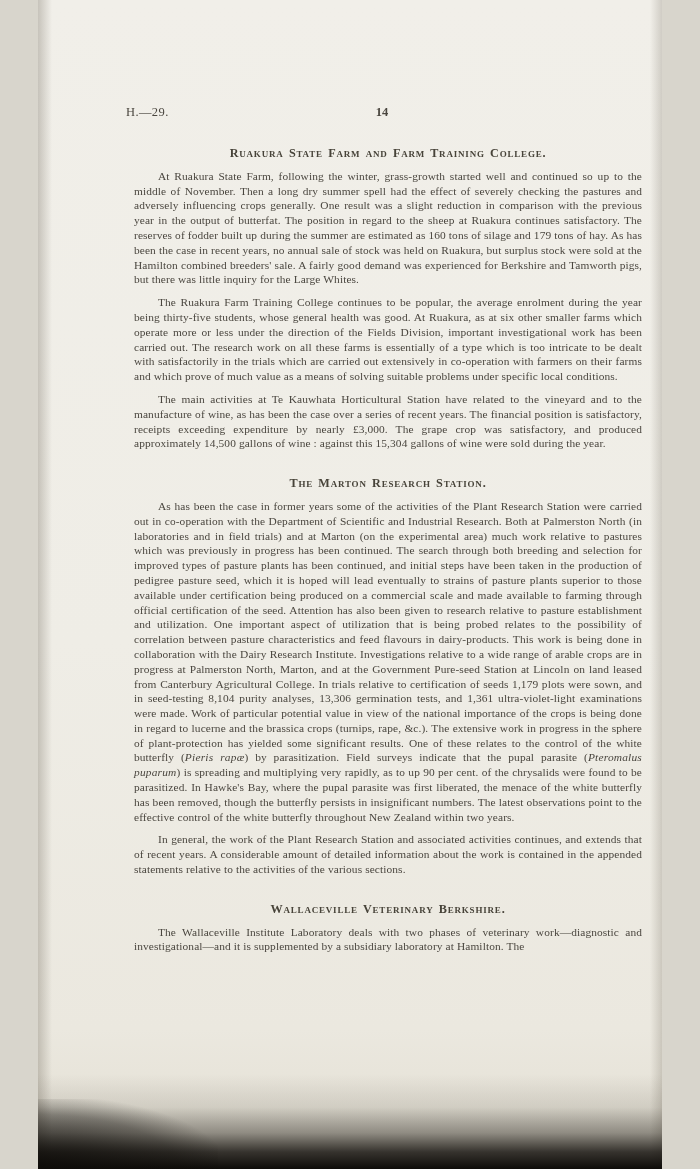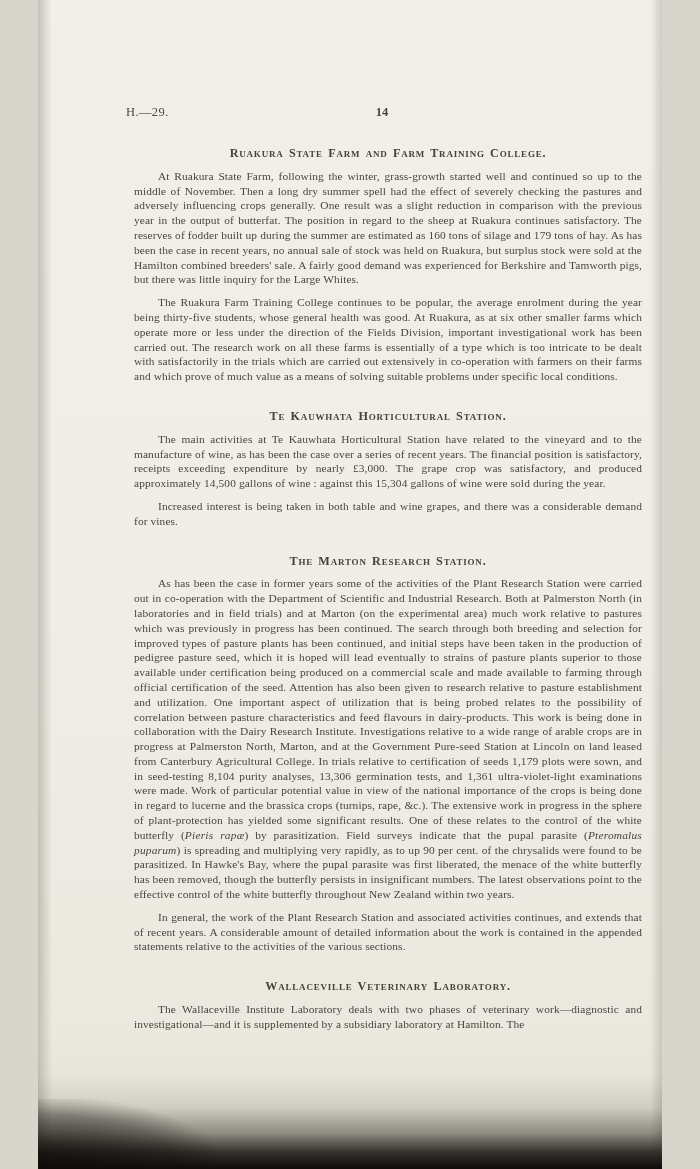--- a/index.html
+++ b/index.html
@@ -81,29 +81,27 @@
 
     <div class="pagehead">
       <span class="left-id">H.—29.</span>
       <span class="page-num">14</span>
     </div>
 
     <h3 class="sec-heading">Ruakura State Farm and Farm Training College.</h3>
     <p class="para"><span>At Ruakura State Farm, following the winter, grass-growth started well and continued so up to the middle of November.  Then a long dry summer spell had the effect of severely checking the pastures and adversely influencing crops generally.  One result was a slight reduction in comparison with the previous year in the output of butterfat.  The position in regard to the sheep at Ruakura continues satisfactory.  The reserves of fodder built up during the summer are estimated as 160 tons of silage and 179 tons of hay.  As has been the case in recent years, no annual sale of stock was held on Ruakura, but surplus stock were sold at the Hamilton combined breeders' sale.  A fairly good demand was experienced for Berkshire and Tamworth pigs, but there was little inquiry for the Large Whites.</span></p>
     <p class="para"><span>The Ruakura Farm Training College continues to be popular, the average enrolment during the year being thirty-five students, whose general health was good.  At Ruakura, as at six other smaller farms which operate more or less under the direction of the Fields Division, important investigational work has been carried out.  The research work on all these farms is essentially of a type which is too intricate to be dealt with satisfactorily in the trials which are carried out extensively in co-operation with farmers on their farms and which prove of much value as a means of solving suitable problems under specific local conditions.</span></p>
 
-    <h3 class="sec-heading">Te Kauwhata Horticultural Station.</h3>
     <p class="para"><span>The main activities at Te Kauwhata Horticultural Station have related to the vineyard and to the manufacture of wine, as has been the case over a series of recent years.  The financial position is satisfactory, receipts exceeding expenditure by nearly £3,000.  The grape crop was satisfactory, and produced approximately 14,500 gallons of wine : against this 15,304 gallons of wine were sold during the year.</span></p>
-    <p class="para"><span>Increased interest is being taken in both table and wine grapes, and there was a considerable demand for vines.</span></p>
 
     <h3 class="sec-heading">The Marton Research Station.</h3>
     <p class="para"><span>As has been the case in former years some of the activities of the Plant Research Station were carried out in co-operation with the Department of Scientific and Industrial Research.  Both at Palmerston North (in laboratories and in field trials) and at Marton (on the experimental area) much work relative to pastures which was previously in progress has been continued.  The search through both breeding and selection for improved types of pasture plants has been continued, and initial steps have been taken in the production of pedigree pasture seed, which it is hoped will lead eventually to strains of pasture plants superior to those available under certification being produced on a commercial scale and made available to farming through official certification of the seed.  Attention has also been given to research relative to pasture establishment and utilization.  One important aspect of utilization that is being probed relates to the possibility of correlation between pasture characteristics and feed flavours in dairy-products.  This work is being done in collaboration with the Dairy Research Institute.  Investigations relative to a wide range of arable crops are in progress at Palmerston North, Marton, and at the Government Pure-seed Station at Lincoln on land leased from Canterbury Agricultural College.  In trials relative to certification of seeds 1,179 plots were sown, and in seed-testing 8,104 purity analyses, 13,306 germination tests, and 1,361 ultra-violet-light examinations were made.  Work of particular potential value in view of the national importance of the crops is being done in regard to lucerne and the brassica crops (turnips, rape, &amp;c.).  The extensive work in progress in the sphere of plant-protection has yielded some significant results.  One of these relates to the control of the white butterfly (</span><i>Pieris rapæ</i><span>) by parasitization.  Field surveys indicate that the pupal parasite (</span><i>Pteromalus puparum</i><span>) is spreading and multiplying very rapidly, as to up 90 per cent. of the chrysalids were found to be parasitized.  In Hawke's Bay, where the pupal parasite was first liberated, the menace of the white butterfly has been removed, though the butterfly persists in insignificant numbers.  The latest observations point to the effective control of the white butterfly throughout New Zealand within two years.</span></p>
     <p class="para"><span>In general, the work of the Plant Research Station and associated activities continues, and extends that of recent years.  A considerable amount of detailed information about the work is contained in the appended statements relative to the activities of the various sections.</span></p>
 
-    <h3 class="sec-heading">Wallaceville Veterinary Laboratory.</h3>
+    <h3 class="sec-heading">Wallaceville Veterinary Berkshire.</h3>
     <p class="para"><span>The Wallaceville Institute Laboratory deals with two phases of veterinary work—diagnostic and investigational—and it is supplemented by a subsidiary laboratory at Hamilton.  The</span></p>
 
   </div>
 
   <div class="edge-left"></div>
   <div class="edge-right"></div>
   <div class="edge-bottom"></div>
   <div class="edge-bottom-corner"></div>
 
 </div>

